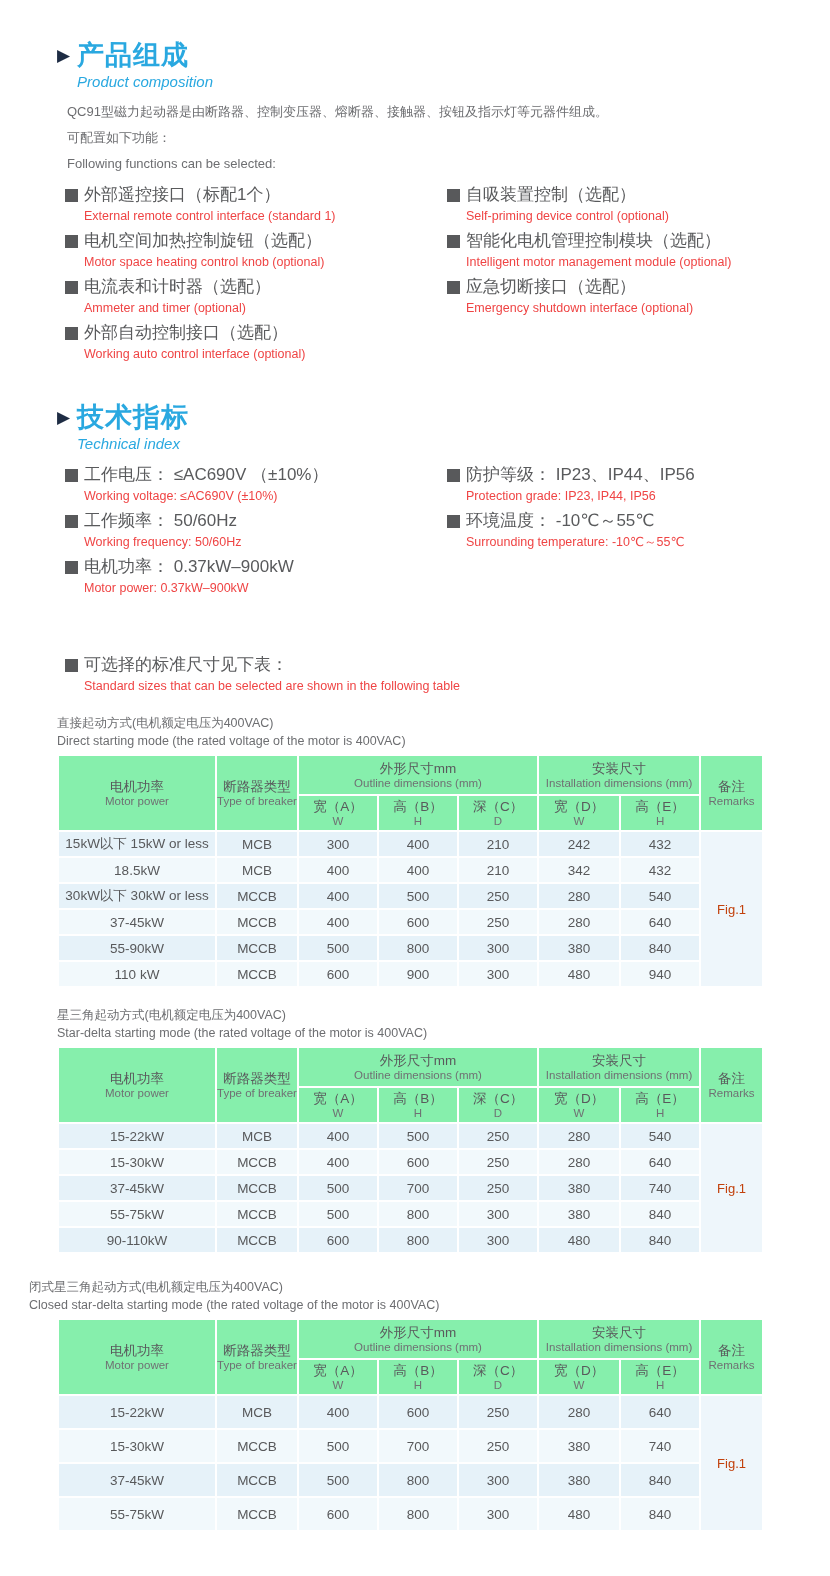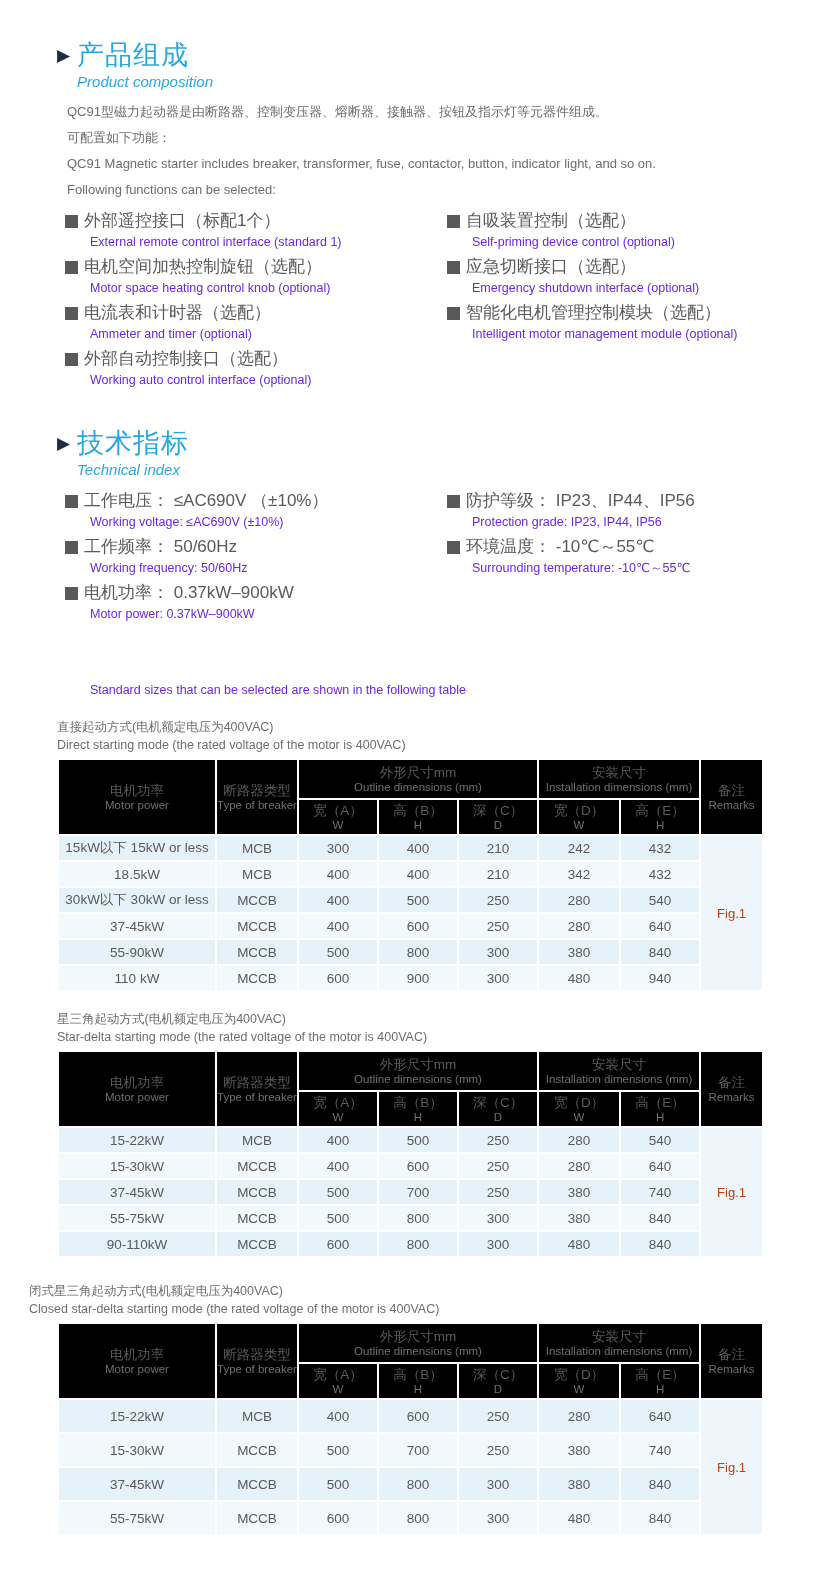--- a/index.html
+++ b/index.html
@@ -2,51 +2,51 @@
 <html><head>
 <meta charset="utf-8">
 <style>
   html,body{margin:0;padding:0;background:#ffffff;}
   body{width:830px;font-family:"Liberation Sans","DejaVu Sans",sans-serif;color:#6d6e71;}
   .page{position:relative;width:830px;height:1576px;overflow:hidden;background:#ffffff;box-sizing:border-box;padding:40px 60px 0 57px;}
 
   
   .sec-head{display:flex;align-items:flex-start;margin:0 0 10px 0;}
   .tri{color:#1e2c44;font-size:17px;line-height:32px;margin-right:7px;}
-  .sec-title{color:#29a8e0;font-size:27px;font-weight:normal;line-height:30px;letter-spacing:1px;}
+  .sec-title{color:#29a8e0;font-size:27px;font-weight:bold;line-height:30px;letter-spacing:1px;}
   .sec-sub{color:#29a8e0;font-size:15px;line-height:20px;margin-top:2px;font-style:italic;}
 
   
   .paras{margin:6px 0 10px 10px;}
   .paras p{margin:0 0 6px 0;font-size:13px;line-height:20px;color:#6d6e71;}
 
   
   .two-col{display:flex;margin-left:8px;}
   .col-l{width:382px;flex:none;}
   .col-r{flex:1;}
   .item{margin-bottom:4px;}
   .item .zh{display:flex;align-items:center;font-size:17px;color:#595a5c;line-height:22px;text-align:center;}
   .bullet{flex:none;width:13px;height:13px;background:#58595b;margin-right:6px;}
-  .item .en{font-size:12.5px;color:#6d28d9;line-height:20px;margin-left:25px;}
+  .item .en{font-size:12.5px;color:#ef4444;line-height:20px;margin-left:19px;}
 
   .gap-lg{height:34px;}
   .gap-md{height:26px;}
 
   
   .note{margin-left:8px;}
 
   
   .tbl-block{margin-top:18px;}
   .tbl-title{font-size:12.5px;line-height:18px;color:#6d6e71;}
   .shift-left{margin-left:-28px;}
 
   
   table{border-collapse:collapse;table-layout:fixed;width:705px;margin-top:4px;}
   th,td{border:2px solid #ffffff;text-align:center;vertical-align:middle;padding:0;}
-  thead th{background:#000000;font-weight:normal;color:#595a5c;}
+  thead th{background:#86efac;font-weight:normal;color:#595a5c;}
   thead .hzh{font-size:13.5px;line-height:17px;}
   thead .hen{font-size:11.5px;line-height:13px;color:#6f7073;}
   thead tr.grp-row th{height:38px;}
   thead tr.sub-row th{height:34px;}
   tbody td{font-size:13.5px;color:#58595b;}
   tbody tr:nth-child(odd) td{background:#e6f2f9;}
   tbody tr:nth-child(even) td{background:#f2f9fc;}
   tbody td.remark-cell{background:#eef6fb !important;font-size:13px;color:#c2410c;}
   .t-sm tbody td{height:24px;}
   .t-lg tbody td{height:32px;}
@@ -60,21 +60,20 @@
     <div class="sec-head">
       <span class="tri">▶</span>
       <div>
         <div class="sec-title">产品组成</div>
         <div class="sec-sub">Product composition</div>
       </div>
     </div>
     <div class="paras">
       <p>QC91型磁力起动器是由断路器、控制变压器、熔断器、接触器、按钮及指示灯等元器件组成。</p>
       <p>可配置如下功能：</p>
-      <p>QC91 Magnetic starter includes breaker, transformer, fuse, contactor, button, indicator light, and so on.</p>
       <p>Following functions can be selected:</p>
     </div>
     <div class="two-col">
       <div class="col-l">
         <div class="item">
           <div class="zh">
               <span class="bullet"></span>
               <span>外部遥控接口（标配1个）</span>
             </div>
           <div class="en">External remote control interface (standard 1)</div>
@@ -105,30 +104,30 @@
         <div class="item">
           <div class="zh">
               <span class="bullet"></span>
               <span>自吸装置控制（选配）</span>
             </div>
           <div class="en">Self-priming device control (optional)</div>
         </div>
         <div class="item">
           <div class="zh">
               <span class="bullet"></span>
+              <span>智能化电机管理控制模块（选配）</span>
+            </div>
+          <div class="en">Intelligent motor management module (optional)</div>
+        </div>
+        <div class="item">
+          <div class="zh">
+              <span class="bullet"></span>
               <span>应急切断接口（选配）</span>
             </div>
           <div class="en">Emergency shutdown interface (optional)</div>
-        </div>
-        <div class="item">
-          <div class="zh">
-              <span class="bullet"></span>
-              <span>智能化电机管理控制模块（选配）</span>
-            </div>
-          <div class="en">Intelligent motor management module (optional)</div>
         </div>
       </div>
     </div>
   </section>
 
   <div class="gap-lg"></div>
 
   <section>
     <div class="sec-head">
       <span class="tri">▶</span>
@@ -176,20 +175,24 @@
             </div>
           <div class="en">Surrounding temperature: -10℃～55℃</div>
         </div>
       </div>
     </div>
   </section>
 
   <div class="gap-md" style="height:52px;"></div>
 
   <div class="item note">
+    <div class="zh">
+        <span class="bullet"></span>
+        <span>可选择的标准尺寸见下表：</span>
+      </div>
     <div class="en">Standard sizes that can be selected are shown in the following table</div>
   </div>
 
   <div class="tbl-block">
     <div class="tbl-title">直接起动方式(电机额定电压为400VAC)</div>
     <div class="tbl-title">Direct starting mode (the rated voltage of the motor is 400VAC)</div>
     <table class="t-sm">
       <colgroup>
           <col style="width:158px">
           <col style="width:82px">

